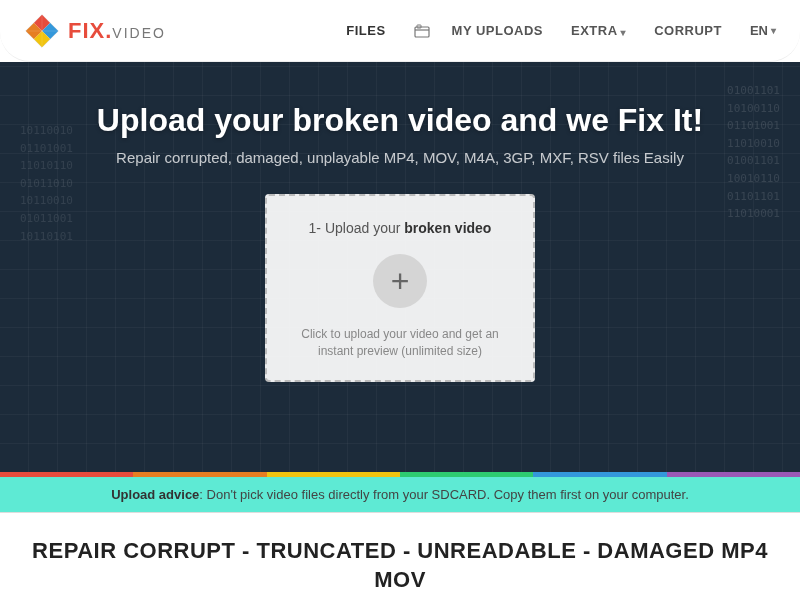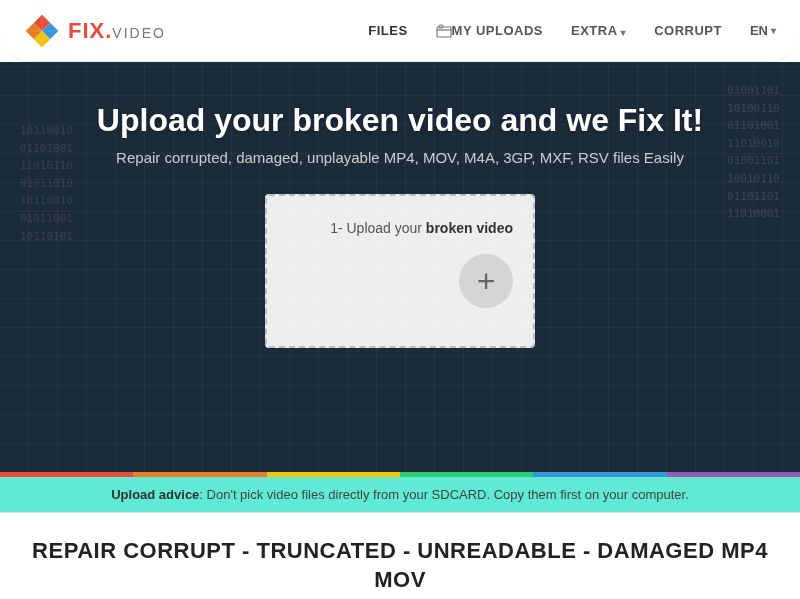--- a/index.html
+++ b/index.html
@@ -42,21 +42,21 @@
       font-weight: 600;
       color: #555;
       text-decoration: none;
       letter-spacing: 0.5px;
       cursor: pointer;
     }
     .nav-item.active { color: #333; }
     .nav-uploads {
       display: flex;
       align-items: center;
-      gap: 0;
+      gap: 22px;
     }
     .nav-dropdown {
       display: flex;
       align-items: flex-end;
       gap: 3px;
     }
     .chevron-down {
       font-size: 10px;
       color: #777;
     }
@@ -143,21 +143,21 @@
     
     .upload-box {
       position: relative;
       width: 270px;
       background: rgba(255,255,255,0.92);
       border: 2px dashed #bbb;
       border-radius: 4px;
       padding: 24px 20px 20px;
       display: flex;
       flex-direction: column;
-      align-items: flex-end;
+      align-items: center;
       cursor: pointer;
     }
     .upload-box-title {
       font-size: 14px;
       color: #555;
       margin-bottom: 18px;
       text-align: center;
     }
     .upload-box-title strong { color: #333; }
     .upload-plus {
@@ -287,20 +287,21 @@
 10110101</div>
 
   <h1 class="hero-title">Upload your broken video and we Fix It!</h1>
   <p class="hero-subtitle">Repair corrupted, damaged, unplayable MP4, MOV, M4A, 3GP, MXF, RSV files Easily</p>
 
   <div class="upload-box">
     <div class="upload-box-title">
       <span>1- Upload your </span><strong>broken video</strong>
     </div>
     <div class="upload-plus">+</div>
+    <div class="upload-hint">Click to upload your video and get an instant preview (unlimited size)</div>
   </div>
 </section>
 
 <div class="color-bar">
   <div class="color-bar-seg" style="background:#e74c3c;"></div>
   <div class="color-bar-seg" style="background:#e67e22;"></div>
   <div class="color-bar-seg" style="background:#f1c40f;"></div>
   <div class="color-bar-seg" style="background:#2ecc71;"></div>
   <div class="color-bar-seg" style="background:#3498db;"></div>
   <div class="color-bar-seg" style="background:#9b59b6;"></div>

